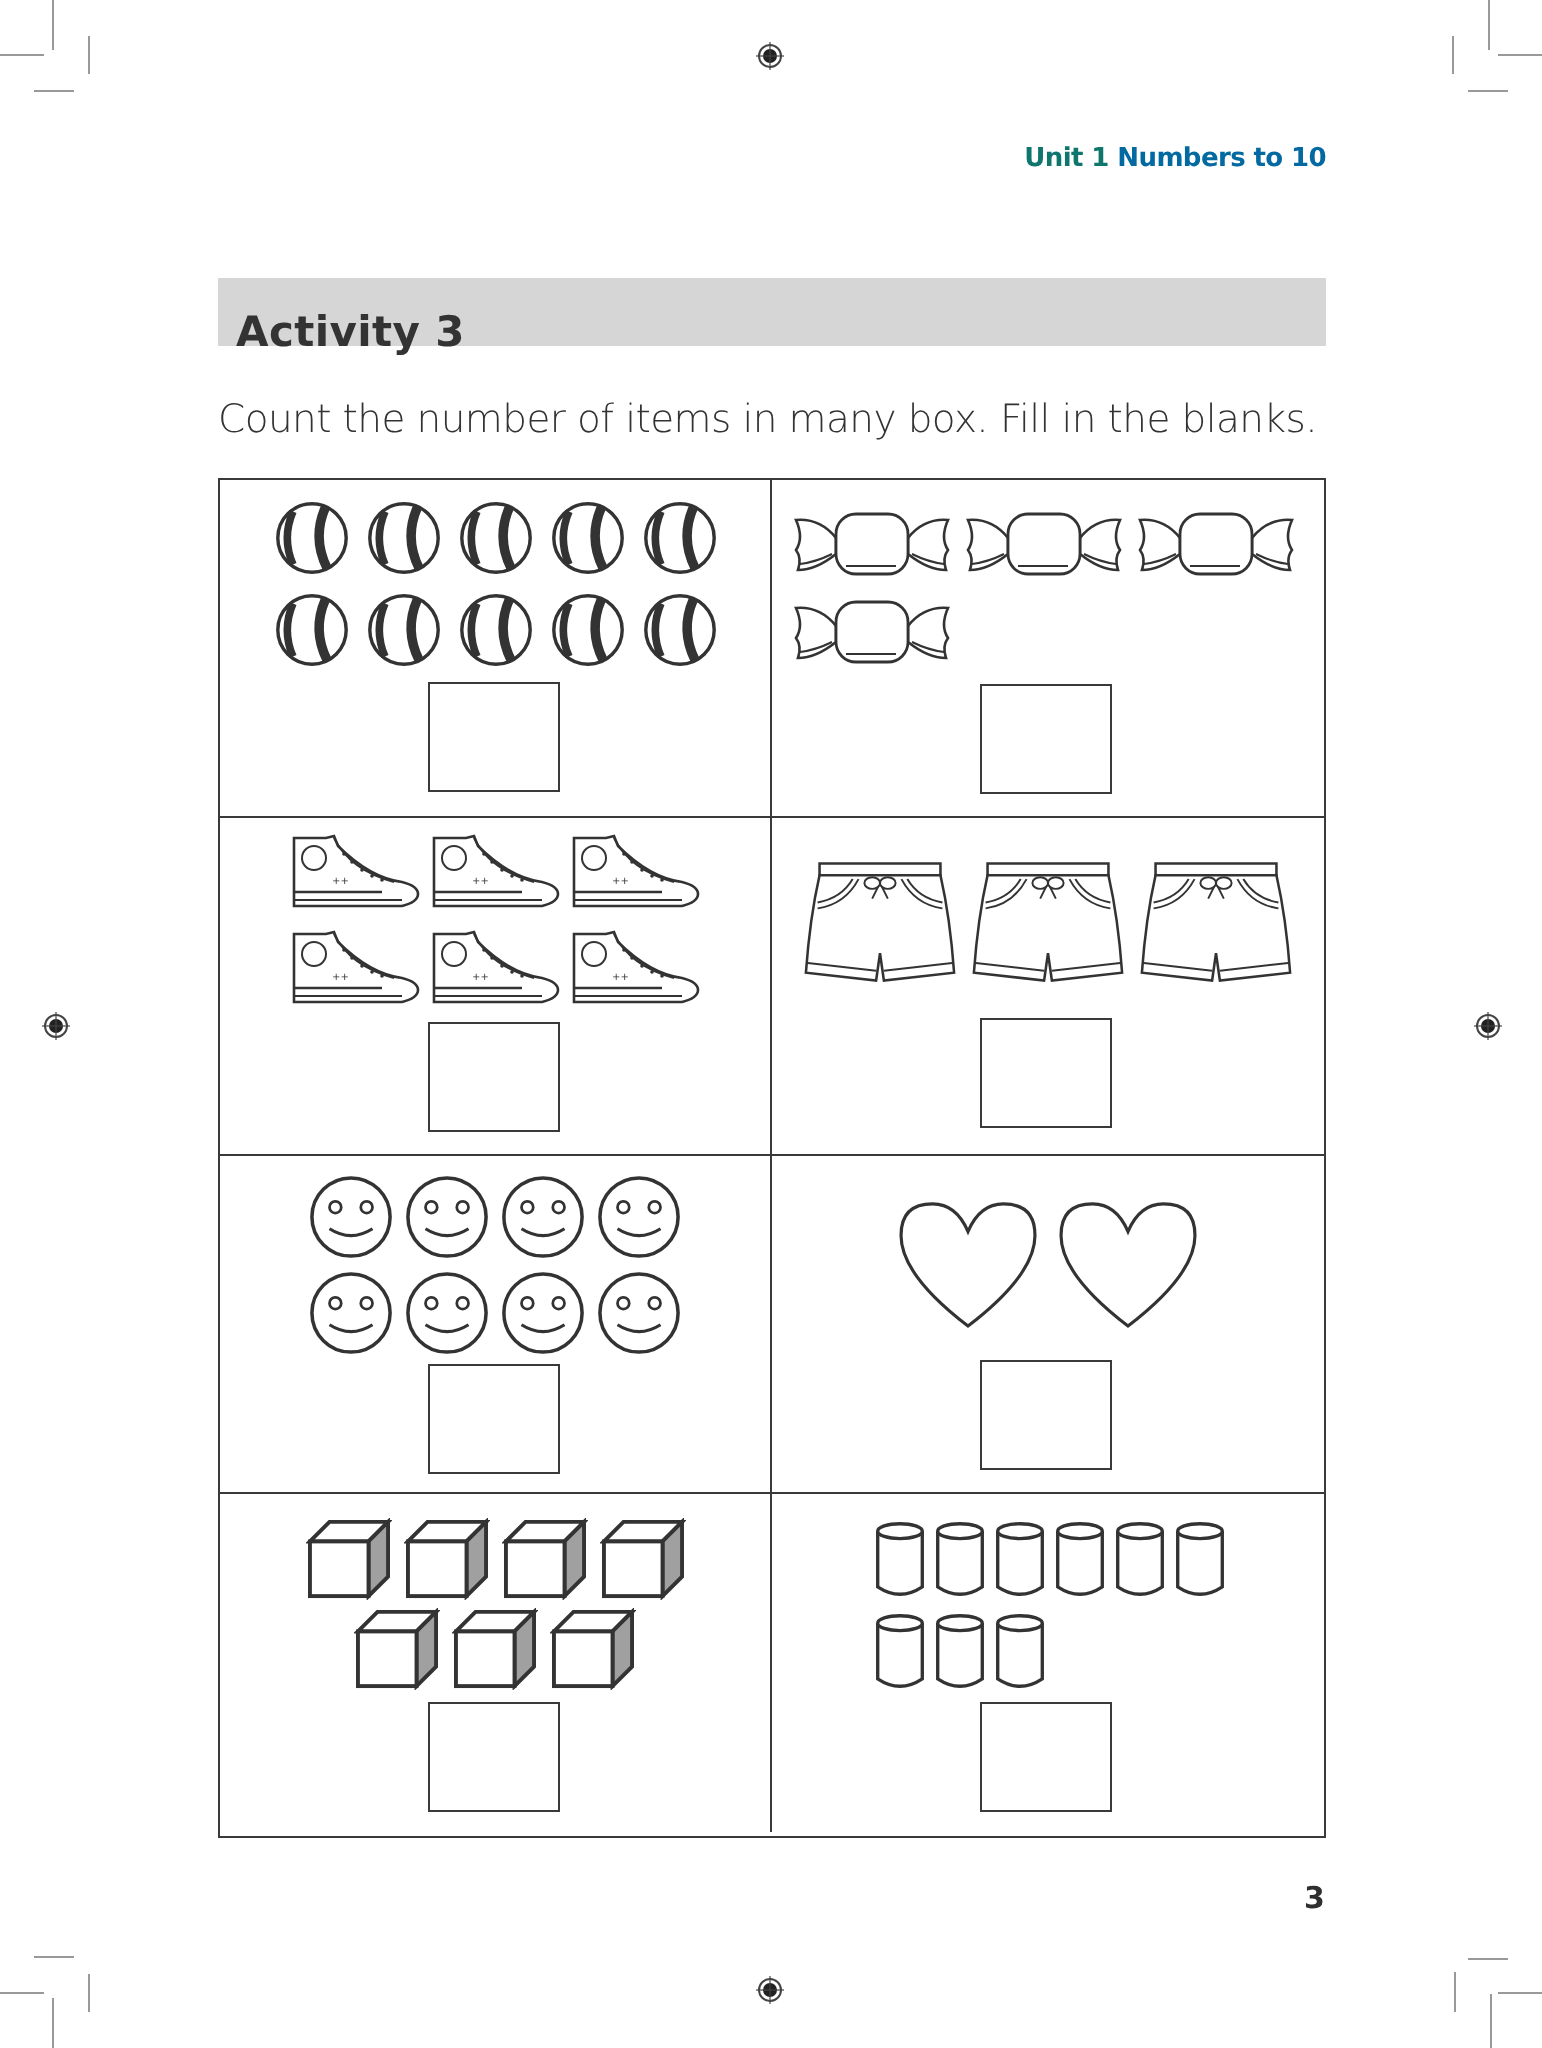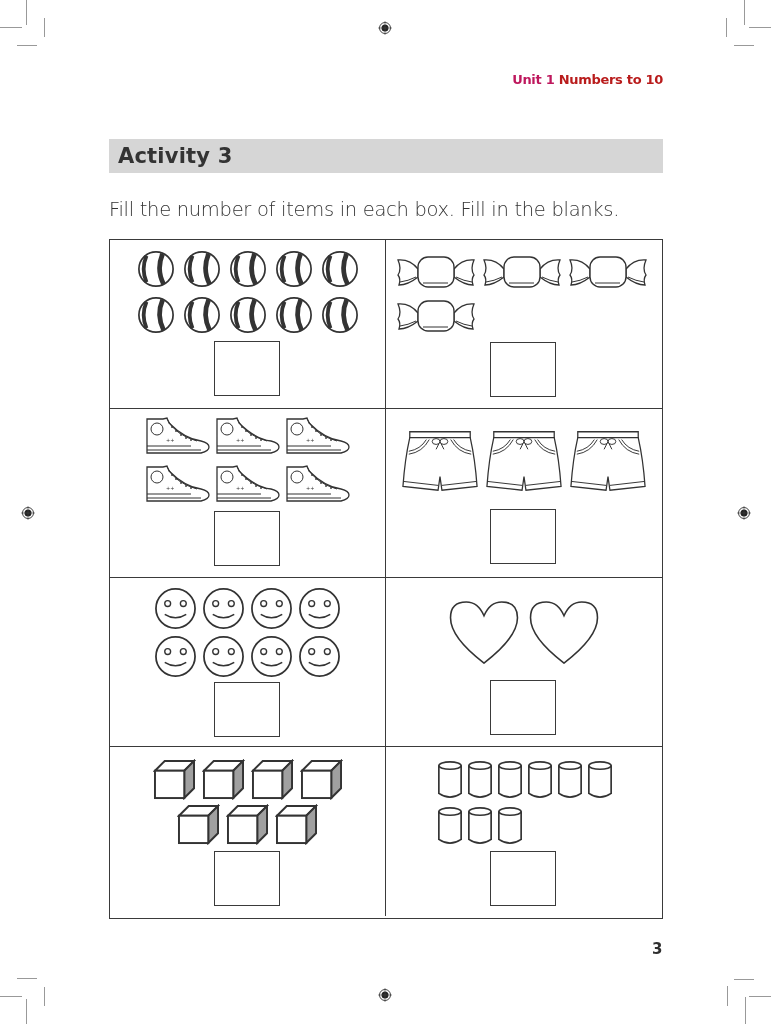--- a/index.html
+++ b/index.html
@@ -1,23 +1,23 @@
 <!DOCTYPE html>
 <html><head>
 <meta charset="utf-8">
 <style>
   html, body { margin: 0; padding: 0; background: #fff; }
   body { width: 771px; height: 1024px; position: relative; overflow: hidden; font-family: "DejaVu Sans", sans-serif; color: #333; }
   .crop { position: absolute; background: #999; }
   .reg { position: absolute; width: 14px; height: 14px; }
   .unit-header { position: absolute; left: 470px; top: 72px; width: 193px; text-align: right; font-size: 13px; font-weight: bold; letter-spacing: -0.3px; }
-  .unit-header .u { color: #be185d; }
-  .unit-header .t { color: #b91c1c; }
+  .unit-header .u { color: #0f766e; }
+  .unit-header .t { color: #0369a1; }
   .title-bar { position: absolute; left: 109px; top: 139px; width: 554px; height: 34px; background: #d6d6d6; }
-  .title-bar span { position: absolute; top: 5px; font-size: 21px; font-weight: bold; color: #333; letter-spacing: 0.2px; }
+  .title-bar span { position: absolute; top: 15px; font-size: 21px; font-weight: bold; color: #333; letter-spacing: 0.2px; }
   .instr { position: absolute; left: 109px; top: 198px; font-size: 19.5px; color: #333; letter-spacing: -0.3px; font-weight: 300; }
   .grid { position: absolute; left: 109px; top: 239px; width: 552px; height: 678px; border: 1.5px solid #3a3a3a; display: grid; grid-template-columns: 276px 276px; grid-template-rows: 169px 169px 169px 169px; }
   .cell { position: relative; border-right: 1.5px solid #3a3a3a; border-bottom: 1.5px solid #3a3a3a; box-sizing: border-box; }
   .cell:nth-child(2n) { border-right: none; }
   .cell:nth-last-child(-n+2) { border-bottom: none; }
   .answer-box { position: absolute; left: 104px; width: 66px; height: 55px; border: 1.5px solid #3a3a3a; background: #fff; box-sizing: border-box; cursor: text; }
   .items { position: absolute; left: 0; right: 0; }
   .row { display: flex; justify-content: center; }
   .page-num { position: absolute; left: 652px; top: 940px; font-size: 15px; font-weight: bold; color: #2f2f2f; }
   svg { display: block; }
@@ -69,21 +69,21 @@
 
 <div class="unit-header">
   <span class="u">Unit 1</span>
   <span class="t">Numbers to 10</span>
 </div>
 
 <div class="title-bar">
   <span style="left:9px;">Activity 3</span>
 </div>
 
-<div class="instr">Fill the number of items in each box. Fill in the blanks.</div>
+<div class="instr">Count the number of items in many box. Fill in the blanks.</div>
 
 <svg width="0" height="0" style="position:absolute">
   <defs>
     <symbol id="ball" viewBox="0 0 40 40">
       <circle cx="20" cy="20" r="18" fill="#fff" stroke="#333" stroke-width="1.8"></circle>
       <path d="M10 6 Q4 20 10 34" fill="none" stroke="#333" stroke-width="4"></path>
       <path d="M27 4 Q20 20 28 36" fill="none" stroke="#333" stroke-width="5"></path>
     </symbol>
     <symbol id="candy" viewBox="0 0 80 34">
       <path d="M2 5 Q14 4 22 14 L22 22 Q12 30 3 30 Q5 24 2 20 Q6 14 2 5 Z" fill="#fff" stroke="#333" stroke-width="1.3"></path>

